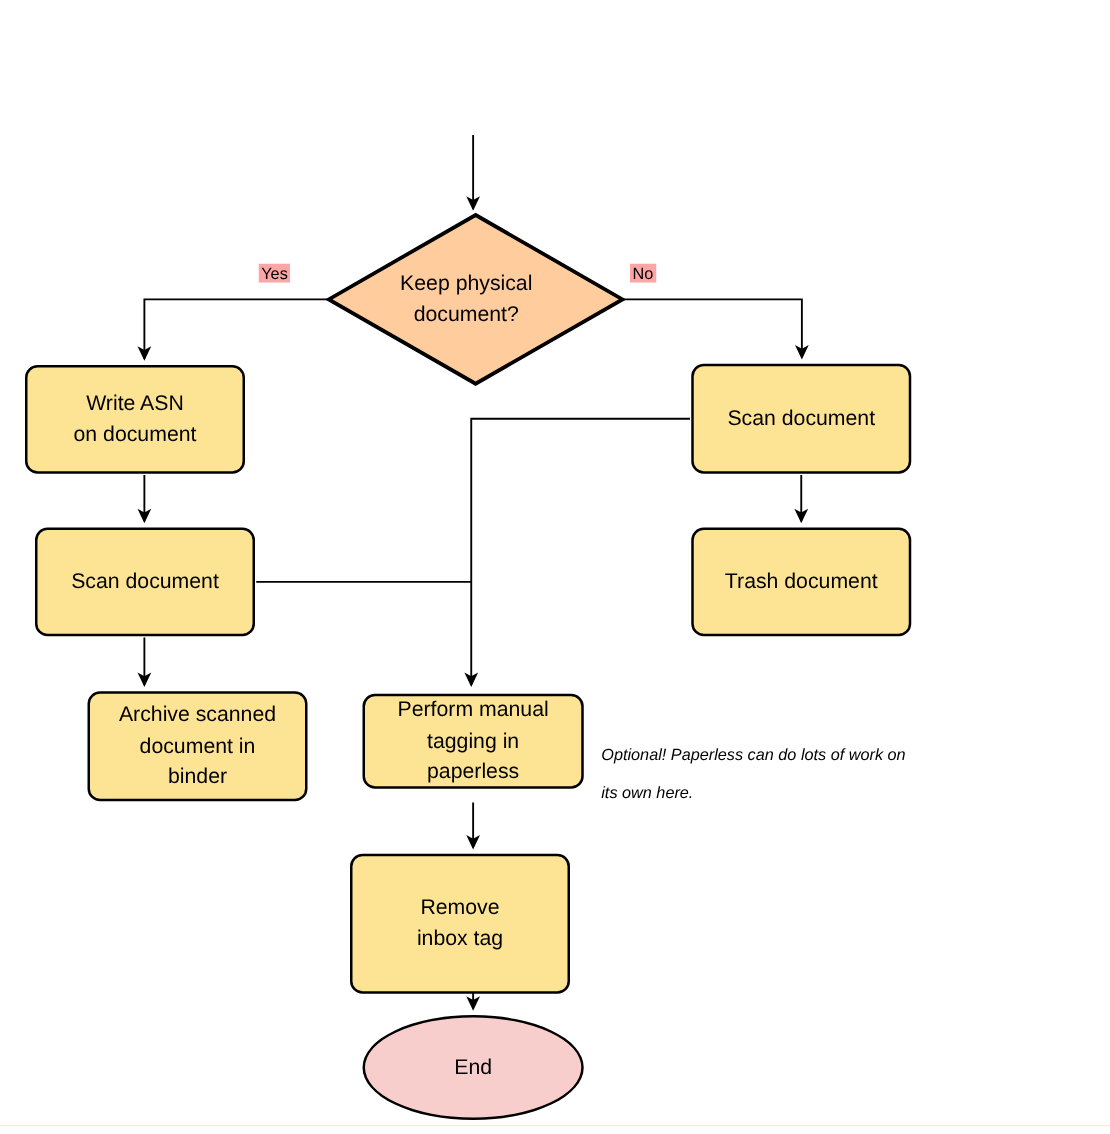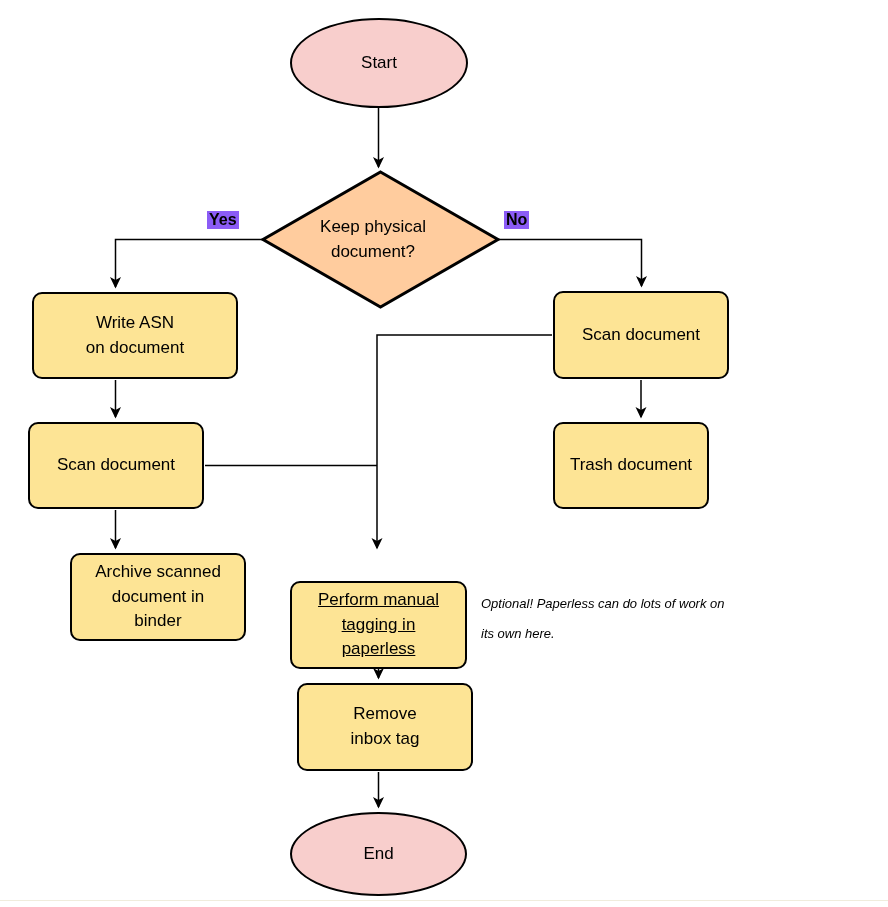--- a/index.html
+++ b/index.html
@@ -34,39 +34,38 @@
     border: 2.5px solid #000;
     border-radius: 50%;
   }
   .process {
     background: #fde495;
     border: 2.5px solid #000;
     border-radius: 10px;
   }
   #node-start   { left: 290px; top: 18px;  width: 178px; height: 90px; }
   #node-end     { left: 290px; top: 812px; width: 177px; height: 84px; align-items: center; }
-  #node-write-asn  { left: 32px;  top: 292px; width: 206px; height: 87px; }
+  #node-write-asn  { left: 20px;  top: 292px; width: 176px; height: 87px; }
   #node-scan-left  { left: 28px;  top: 422px; width: 176px; height: 87px; }
   #node-archive    { left: 28px;  top: 553px; width: 176px; height: 88px; margin-left: 42px; }
   #node-scan-right { left: 553px; top: 291px; width: 176px; height: 88px; }
-  #node-trash      { left: 553px; top: 422px; width: 156px; height: 87px; }
-  #node-tagging    { left: 290px; top: 581px; width: 177px; height: 88px; text-decoration: underline; }
-  #node-remove     { left: 297px; top: 683px; width: 176px; height: 88px; }
+  #node-trash      { left: 553px; top: 422px; width: 176px; height: 87px; }
+  #node-tagging    { left: 290px; top: 555px; width: 177px; height: 76px; }
+  #node-remove     { left: 280px; top: 683px; width: 176px; height: 112px; }
   #diamond-label {
     left: 268px; top: 207px; width: 210px; height: 66px;
     background: transparent; border: none;
     z-index: 3;
   }
   .edge-label {
     position: absolute;
-    font-size: 16px;
+    font-size: 13px;
     z-index: 3;
-    background: #8b5cf6;
+    background: #fca5a5;
     padding: 0 2px;
-    font-weight: bold;
   }
   #label-yes { left: 207px; top: 211px; }
   #label-no  { left: 504px; top: 211px; }
   .annotation {
     position: absolute;
     left: 481px; top: 589px;
     font-size: 13px;
     font-style: italic;
     line-height: 30px;
     white-space: pre-line;
@@ -99,23 +98,20 @@
     <path d="M115.5 510 L115.5 548" stroke="#000" stroke-width="1.5" fill="none" marker-end="url(#arrow)"></path>
     <path d="M641 380 L641 417" stroke="#000" stroke-width="1.5" fill="none" marker-end="url(#arrow)"></path>
     <path d="M552 335 L377 335 L377 548" stroke="#000" stroke-width="1.5" fill="none" marker-end="url(#arrow)"></path>
     <path d="M205 465.5 L377 465.5" stroke="#000" stroke-width="1.5" fill="none"></path>
     <path d="M378.5 642 L378.5 678" stroke="#000" stroke-width="1.5" fill="none" marker-end="url(#arrow)"></path>
     <path d="M378.5 772 L378.5 807" stroke="#000" stroke-width="1.5" fill="none" marker-end="url(#arrow)"></path>
 
     <polygon points="380.5,172 498,239.5 380.5,307 263,239.5" fill="#ffcc9e" stroke="#000" stroke-width="3"></polygon>
   </svg>
 
-  <div class="node terminator" id="node-start">
-    <span>Start</span>
-  </div>
 
   <div class="node" id="diamond-label">
     <span>Keep physical
 document?</span>
   </div>
 
   <div class="node process" id="node-write-asn">
     <span>Write ASN
 on document</span>
   </div>

